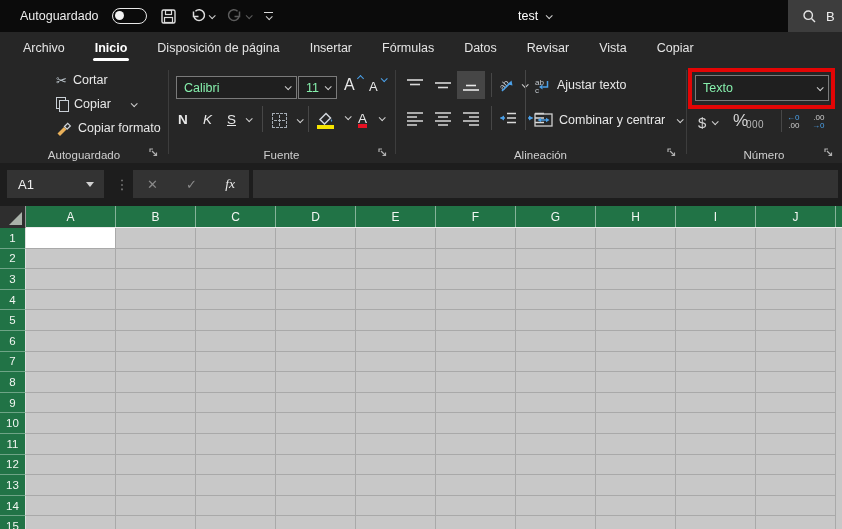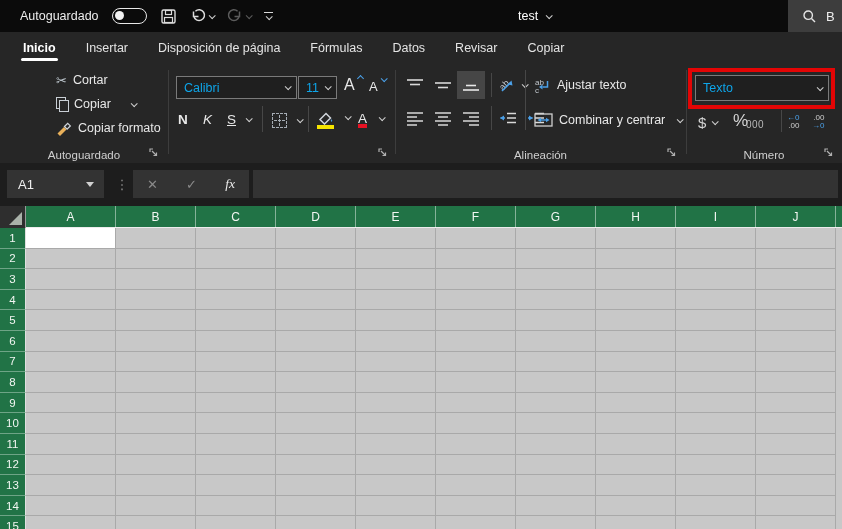--- a/index.html
+++ b/index.html
@@ -43,21 +43,21 @@
   
   .paste-btn { position:absolute; left:8px; top:3px; width:46px; height:78px; display:flex; flex-direction:column; align-items:center; }
   .paste-btn .rbtext { margin-top:3px; }
   .paste-btn .cv { margin-top:6px; }
   .copy-ic { position:relative; width:12px; height:14px; }
   .copy-ic::before { content:''; position:absolute; left:0; top:0; width:8px; height:10px; border:1.2px solid #c9cfd5; }
   .copy-ic::after { content:''; position:absolute; left:3px; top:3px; width:8px; height:10px; border:1.2px solid #c9cfd5; background:#262626; }
   .scissors { color:#bdc6cd; font-size:13px; }
 
   
-  .combo { position:absolute; background:#1f1f1f; border:1px solid #7a7a7a; display:flex; align-items:center; color:#0ea5e9; font-size:12.5px; }
+  .combo { position:absolute; background:#1f1f1f; border:1px solid #7a7a7a; display:flex; align-items:center; color:#86efac; font-size:12.5px; }
   .combo .cv { position:absolute; right:6px; }
   .combo .val { padding-left:7px; }
   .fontsize-char { position:relative; color:#e8e8e8; }
   .fontsize-char .cv { position:absolute; }
   .border-ic { width:15px; height:15px; border:1px dashed #a6adb5; position:relative; }
   .border-ic::before { content:''; position:absolute; left:1px; right:1px; top:6px; border-top:1px dashed #a6adb5; }
   .border-ic::after { content:''; position:absolute; top:1px; bottom:1px; left:6px; border-left:1px dashed #a6adb5; }
   .colorbar { position:absolute; left:0; right:0; bottom:-4px; height:3.5px; }
   .fmt-letter { position:relative; font-size:13.5px; color:#e8e8e8; }
 
@@ -142,38 +142,44 @@
     <div class="tb-search">
       <svg width="15" height="15" viewBox="0 0 15 15">
         <circle cx="6.2" cy="6.2" r="4.2" fill="none" stroke="#e6e6e6" stroke-width="1.4"></circle>
         <line x1="9.5" y1="9.5" x2="13" y2="13" stroke="#e6e6e6" stroke-width="1.4"></line>
       </svg>
       <span>B</span>
     </div>
   </div>
 
   <div class="tabrow">
+      <div class="tab">
+        <span>Archivo</span>
+      </div>
       <div class="tab active">
         <span>Inicio</span>
         <div class="tab-underline"></div>
       </div>
       <div class="tab">
+        <span>Disposición de página</span>
+      </div>
+      <div class="tab">
         <span>Insertar</span>
       </div>
       <div class="tab">
-        <span>Disposición de página</span>
-      </div>
-      <div class="tab">
         <span>Fórmulas</span>
       </div>
       <div class="tab">
         <span>Datos</span>
       </div>
       <div class="tab">
         <span>Revisar</span>
+      </div>
+      <div class="tab">
+        <span>Vista</span>
       </div>
       <div class="tab">
         <span>Copiar</span>
       </div>
     </div>
 
   <div class="ribbon">
 
     <div class="grp" style="left:0;width:168px">
       <div class="rowbtn" style="left:56px;top:5px">
@@ -247,20 +253,21 @@
         </span>
         <span class="cv" style="margin-left:5px"></span>
       </div>
       <div class="rowbtn" style="left:190px;top:43px">
         <span class="fmt-letter" style="position:relative">
           <span>A</span>
           <span class="colorbar" style="background:#e81123;bottom:-2px"></span>
         </span>
         <span class="cv" style="margin-left:6px"></span>
       </div>
+      <div class="grp-label">Fuente</div>
       <div class="launcher" style="right:6px">
         <svg width="11" height="11" viewBox="0 0 11 11">
             <path d="M2 5 V2 h3" fill="none" stroke="#b0b0b0" stroke-width="1.2"></path>
             <line x1="4" y1="4" x2="8.5" y2="8.5" stroke="#b0b0b0" stroke-width="1.2"></line>
             <path d="M8.5 5.5 v3 h-3" fill="none" stroke="#b0b0b0" stroke-width="1.2"></path>
           </svg>
       </div>
     </div>
     <div class="gsep" style="left:395px"></div>
 

